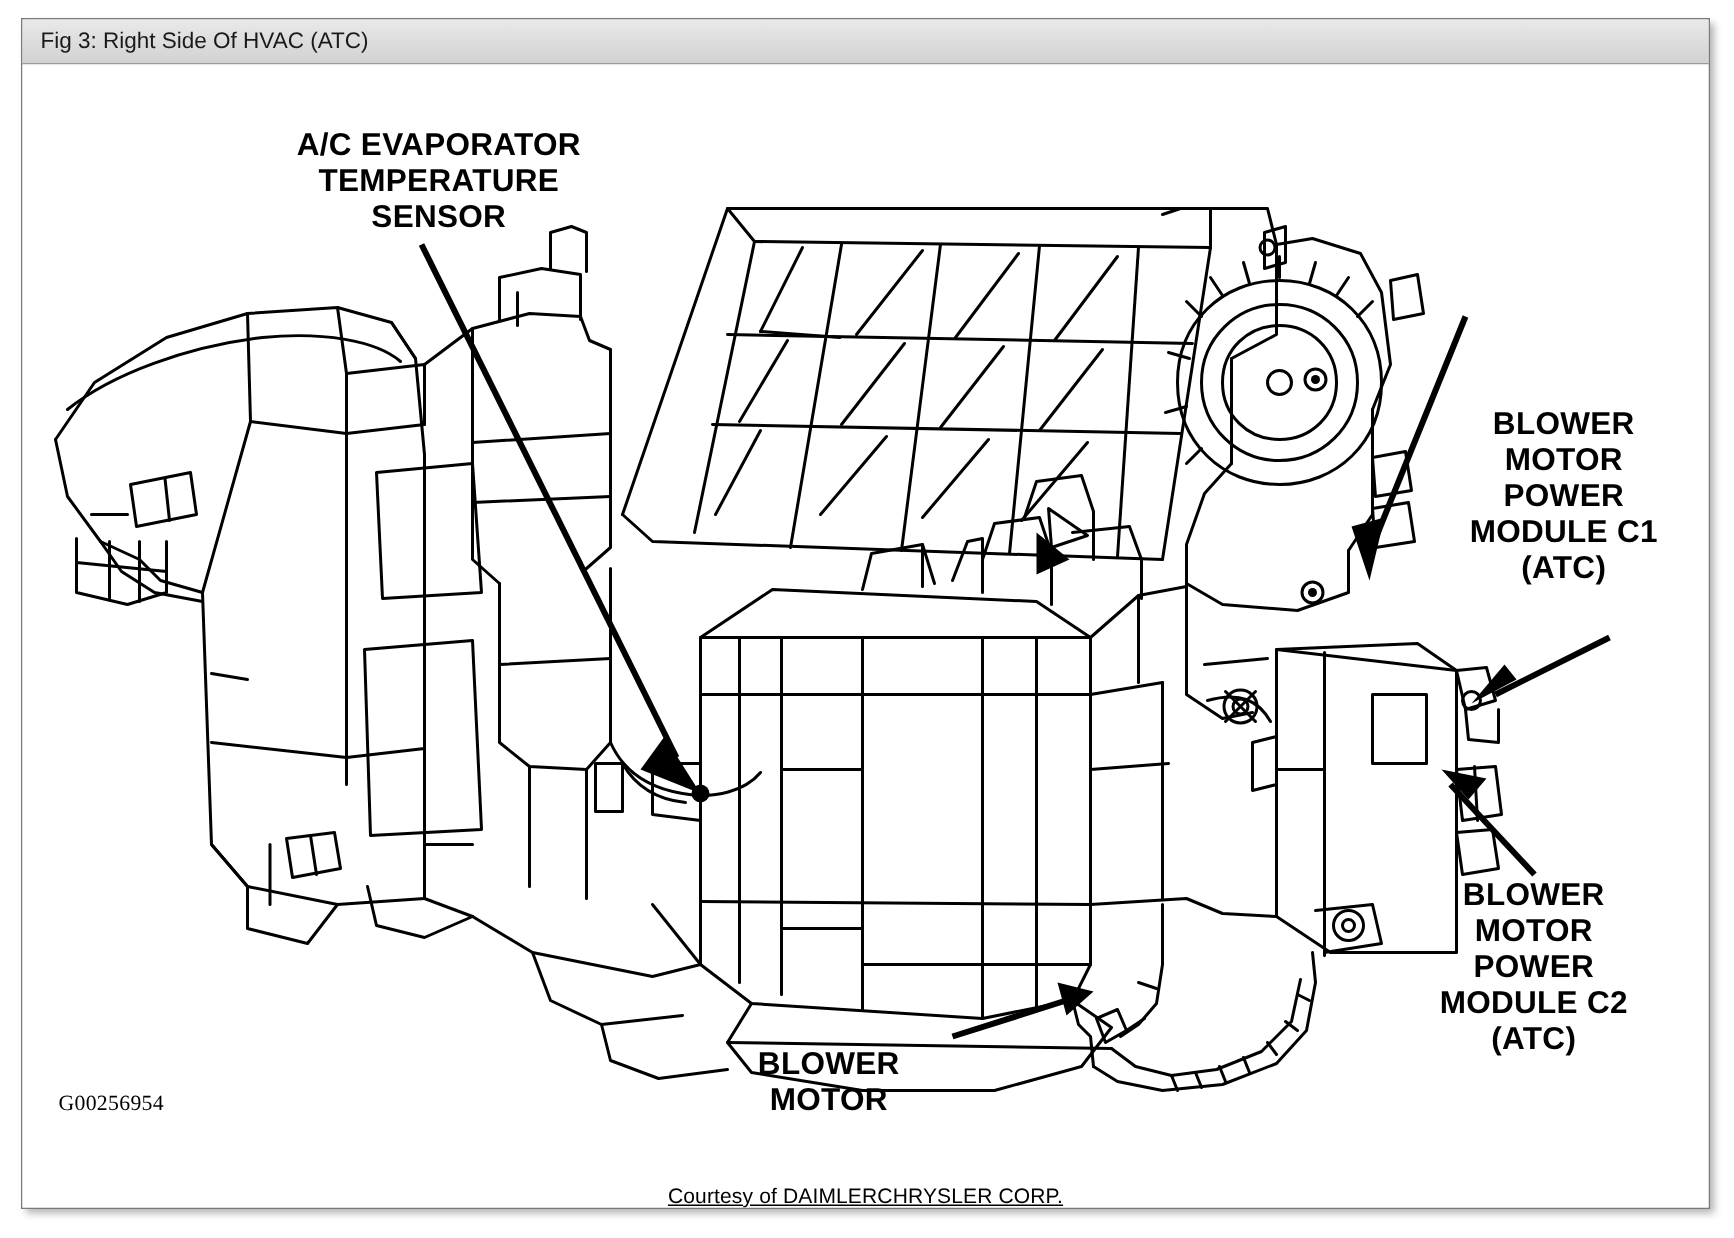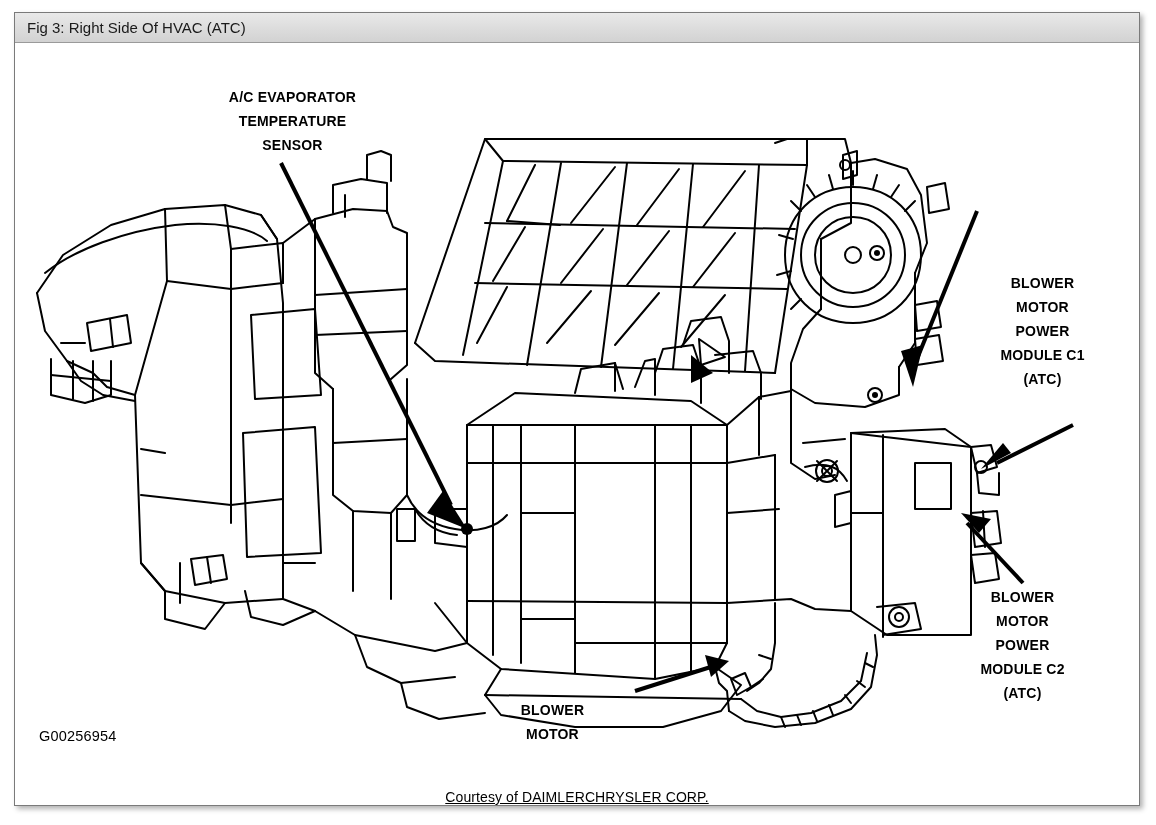--- a/index.html
+++ b/index.html
@@ -62,34 +62,35 @@
   #drawing {
     position: absolute;
     left: 0;
     top: 0;
     width: 1124px;
     height: 762px;
   }
   .callout {
     position: absolute;
     font-weight: bold;
-    font-size: 14px;
+    font-size: 21px;
     line-height: 24px;
     color: #000000;
     text-align: center;
     white-space: pre-line;
     letter-spacing: 0.2px;
   }
   .code-label {
     position: absolute;
     font-size: 14.5px;
     color: #000000;
     left: 24px;
     top: 685px;
     letter-spacing: 0.2px;
+    font-family: Liberation Serif, serif;
   }
   .courtesy {
     position: absolute;
     width: 100%;
     text-align: center;
     top: 746px;
     font-size: 14px;
     color: #000000;
     letter-spacing: 0.1px;
     text-decoration: underline;

